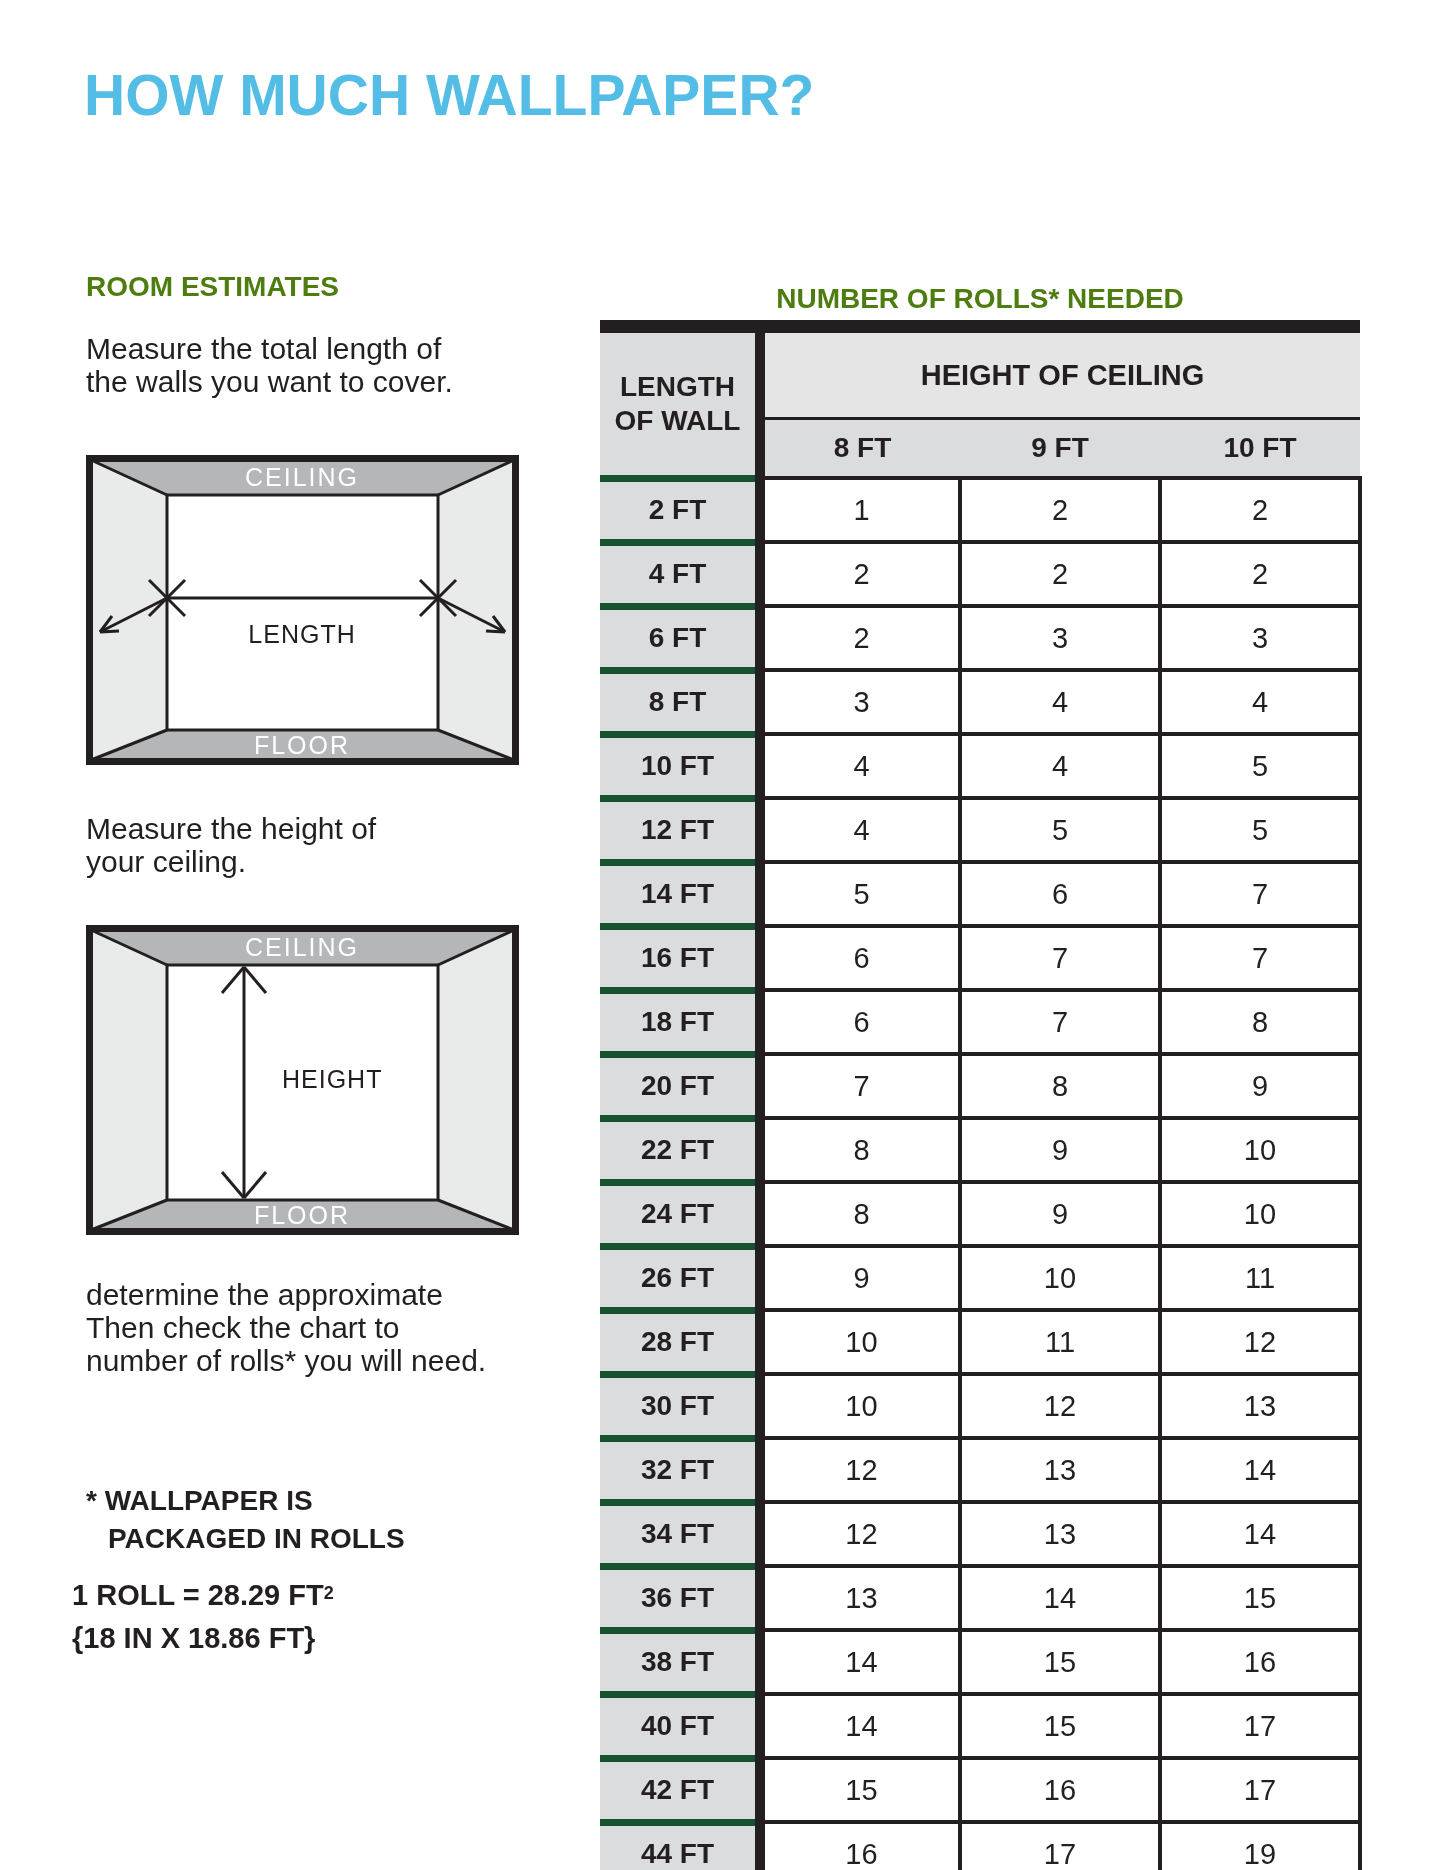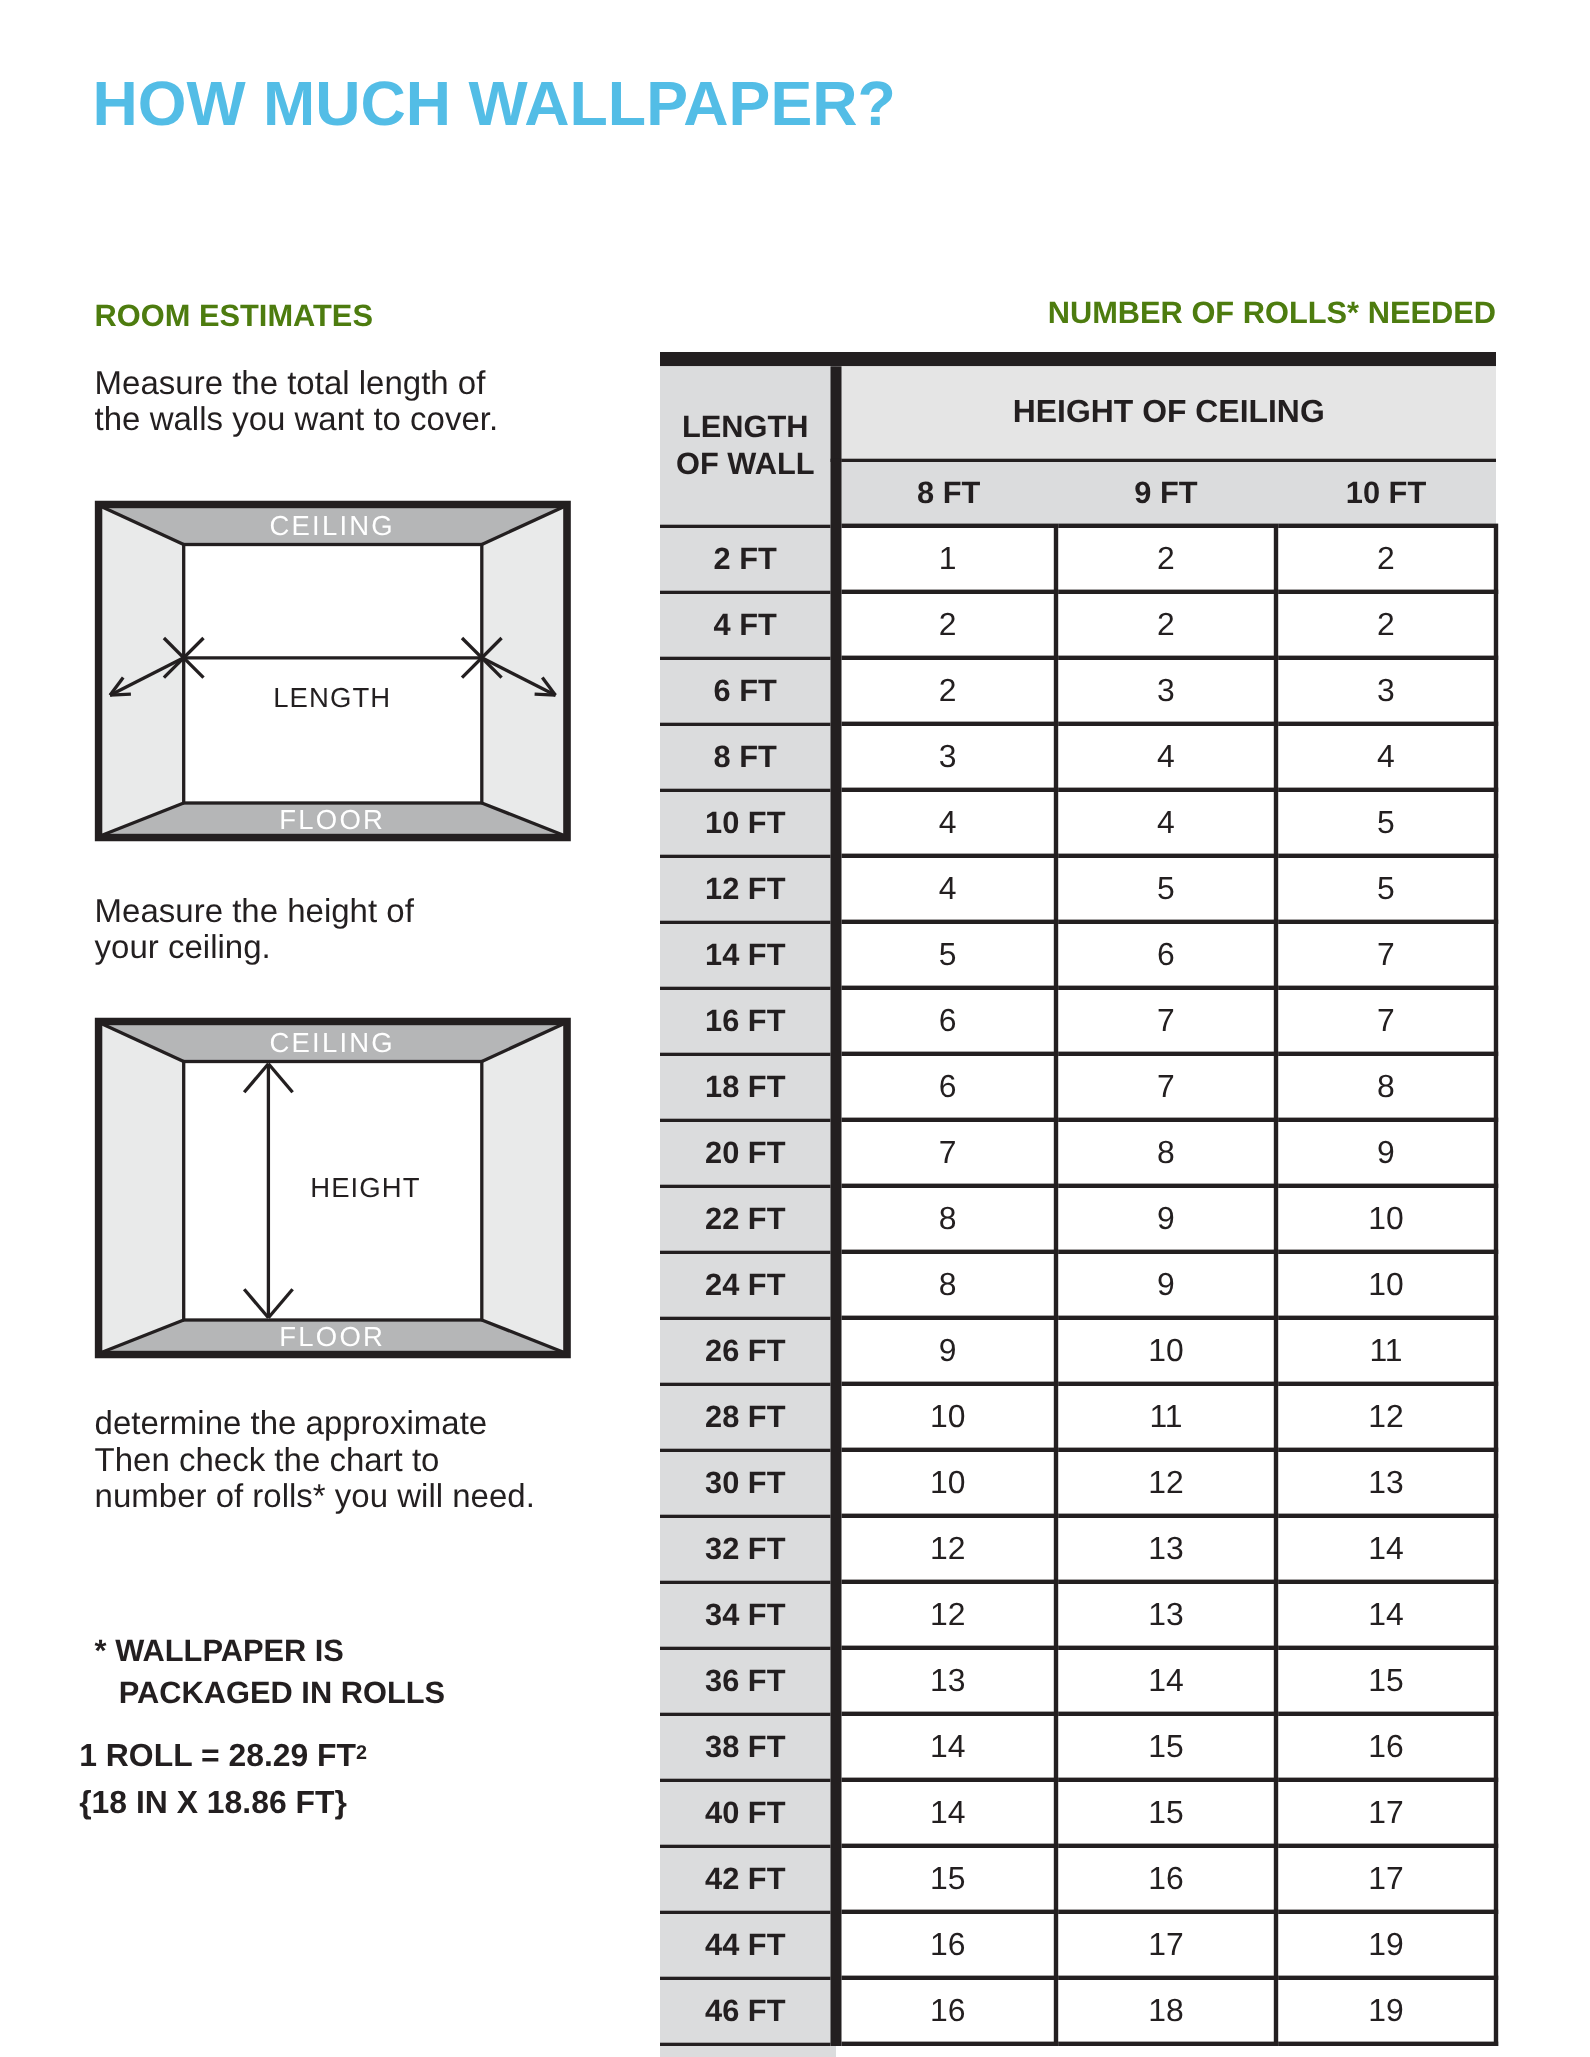--- a/index.html
+++ b/index.html
@@ -10,21 +10,21 @@
   .abs { position:absolute; }
 
   .page-title {
     left:84px; top:64px; margin:0;
     font-size:57px; line-height:62px; font-weight:bold; color:#53bde6; letter-spacing:0;
   }
   .section-heading {
     font-size:28px; line-height:34px; font-weight:bold; color:#4d7c0f;
   }
   .room-estimates-heading { left:86px; top:270px; }
-  .table-heading { left:600px; top:268px; width:760px; text-align:right; }
+  .table-heading { left:600px; top:282px; width:760px; text-align:center; }
 
   .para { left:86px; font-size:30px; line-height:33px; color:#231f20; }
   .para-1 { top:332px; }
   .para-2 { top:812px; }
   .para-3 { top:1278px; }
 
   .footnote { left:86px; top:1482px; font-size:28px; line-height:38px; font-weight:bold; }
   .footnote .indent { padding-left:22px; }
 
   .roll-info { left:72px; top:1572px; font-size:29px; line-height:43px; font-weight:bold; }
@@ -48,21 +48,21 @@
   .group {
     background:#e5e5e5; border-bottom:3px solid #231f20;
     font-weight:bold; font-size:29px; height:84px; color:#231f20;
   }
   .sub {
     background:#dbdcdd; border-bottom:4px solid #231f20;
     font-weight:bold; font-size:28px; height:56px; color:#231f20;
   }
   .rlabel {
     background:#dbdcdd; border-right:10px solid #231f20;
-    border-top:1px solid #14532d; border-bottom:3px solid #231f20;
+    border-top:7px solid #14532d; border-bottom:3px solid #231f20;
     font-weight:bold; font-size:28px; height:57px; color:#231f20;
   }
   .val {
     background:#ffffff; border:4px solid #231f20;
     font-size:29px; color:#231f20;
   }
   .col1-tail { width:160px; height:18px; background:#dbdcdd; }
 </style>
 </head>
 <body>

